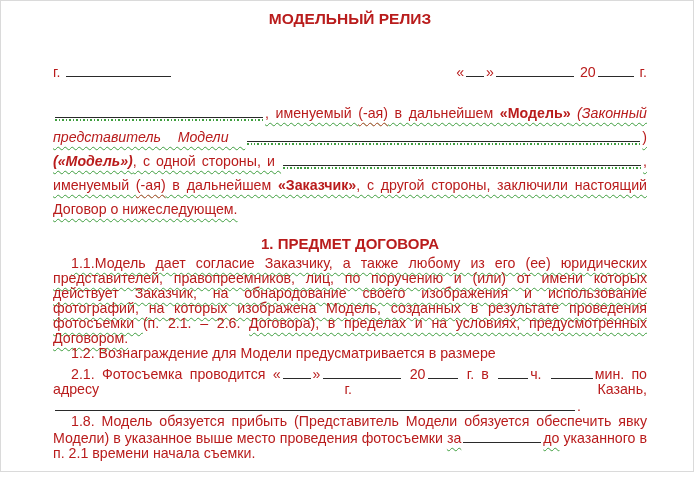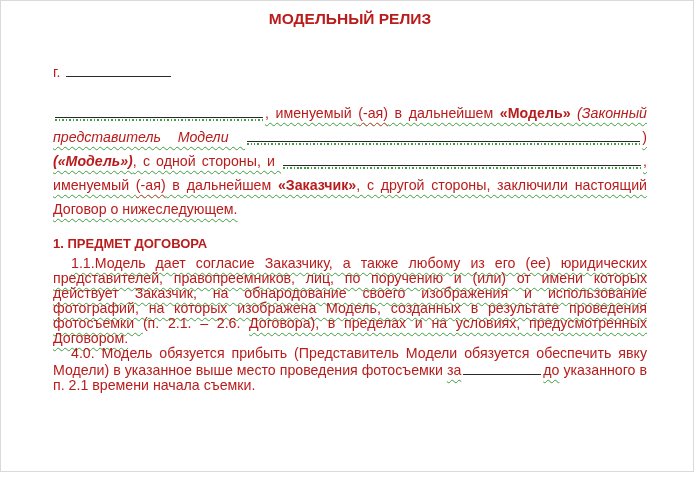--- a/index.html
+++ b/index.html
@@ -9,21 +9,21 @@
     border:1px solid #dadada;
     padding:8px 46px 0 52px;
     font-family:Liberation Sans, sans-serif;
     font-size:14.2px; color:#b91c1c;
     overflow:hidden;
   }
   .doc-title { text-align:center; font-weight:bold; font-size:15.5px; line-height:20px; }
   .date-line { display:flex; justify-content:space-between; margin-top:34px; line-height:19px; }
   .para { text-align:justify; margin:0; }
   .intro { margin-top:19px; line-height:24px; }
-  .sec-heading { font-weight:bold; font-size:13px; margin:0; line-height:19px; }
+  .sec-heading { text-align:center; font-weight:bold; font-size:15px; margin:0; line-height:19px; }
   .h1m { margin-top:13px; }
   .h2m { margin-top:12px; }
   .body-para { line-height:15px; }
   .mt3 { margin-top:3px; }
   .mt4 { margin-top:4px; }
   .ind { text-indent:18px; }
   .b  { font-weight:bold; }
   .it { font-style:italic; }
   .bi { font-weight:bold; font-style:italic; }
   
@@ -62,26 +62,33 @@
 
 <div class="page">
 
   <div class="doc-title">МОДЕЛЬНЫЙ РЕЛИЗ</div>
 
   <div class="date-line">
     <div>
       <span>г.</span>
       <span class="blank w105"></span>
     </div>
+    <div>
+      <span>«</span><span class="blank w18"></span><span>»</span><span class="blank w78"></span>
+      <span>20</span><span class="blank w36"></span>
+      <span>г.</span>
+    </div>
   </div>
 
   <p class="para intro"><span class="gw"><span class="blank w208 gwb"></span><span>, именуемый </span><span class="rw">(-ая)</span><span> в дальнейшем </span><span class="b">«Модель»</span><span class="it"> (Законный представитель Модели </span><span class="blank w395 gwb"></span><span>) </span><span class="bi">(«Модель»)</span><span>, с одной стороны, и </span><span class="blank w360 gwb"></span><span>, именуемый </span><span class="rw">(-ая)</span><span> в дальнейшем </span><span class="b">«Заказчик»</span><span>, с другой стороны,  заключили настоящий Договор о нижеследующем.</span></span></p>
 
   <div class="sec-heading h1m">1. ПРЕДМЕТ ДОГОВОРА</div>
 
   <p class="para body-para ind mt3"><span class="gw">1.1.Модель дает согласие Заказчику, а также любому из его (ее) юридических представителей, правопреемников, лиц, по поручению и (или) от имени которых действует Заказчик, на обнародование своего изображения и использование фотографий, на которых изображена Модель, созданных в результате проведения фотосъемки </span><span>(п. 2.1. – 2.6. </span><span class="gw">Договора), в пределах и на условиях, предусмотренных Договором.</span></p>
 
+  <p class="para body-para ind">1.2. Вознаграждение для Модели предусматривается в размере</p>
 
 
+  <p class="para body-para ind mt4"><span>2.1. Фотосъемка проводится «</span><span class="blank w28"></span><span>»</span><span class="blank w78"></span><span> 20</span><span class="blank w30"></span><span> г. в </span><span class="blank w30"></span><span>ч. </span><span class="blank w42"></span><span>мин. по адресу г. Казань, </span><span class="blank w520"></span><span>.</span></p>
 
-  <p class="para body-para ind"><span>4.0. Модель обязуется прибыть (Представитель Модели  обязуется обеспечить явку Модели) в указанное выше место проведения фотосъемки </span><span class="gw">за</span><span class="blank w78"></span><span class="gw">до</span><span> указанного в п. 2.1 времени начала съемки.</span></p>
+  <p class="para body-para ind"><span>1.8. Модель обязуется прибыть (Представитель Модели  обязуется обеспечить явку Модели) в указанное выше место проведения фотосъемки </span><span class="gw">за</span><span class="blank w78"></span><span class="gw">до</span><span> указанного в п. 2.1 времени начала съемки.</span></p>
 
 </div>
 
 </body></html>

